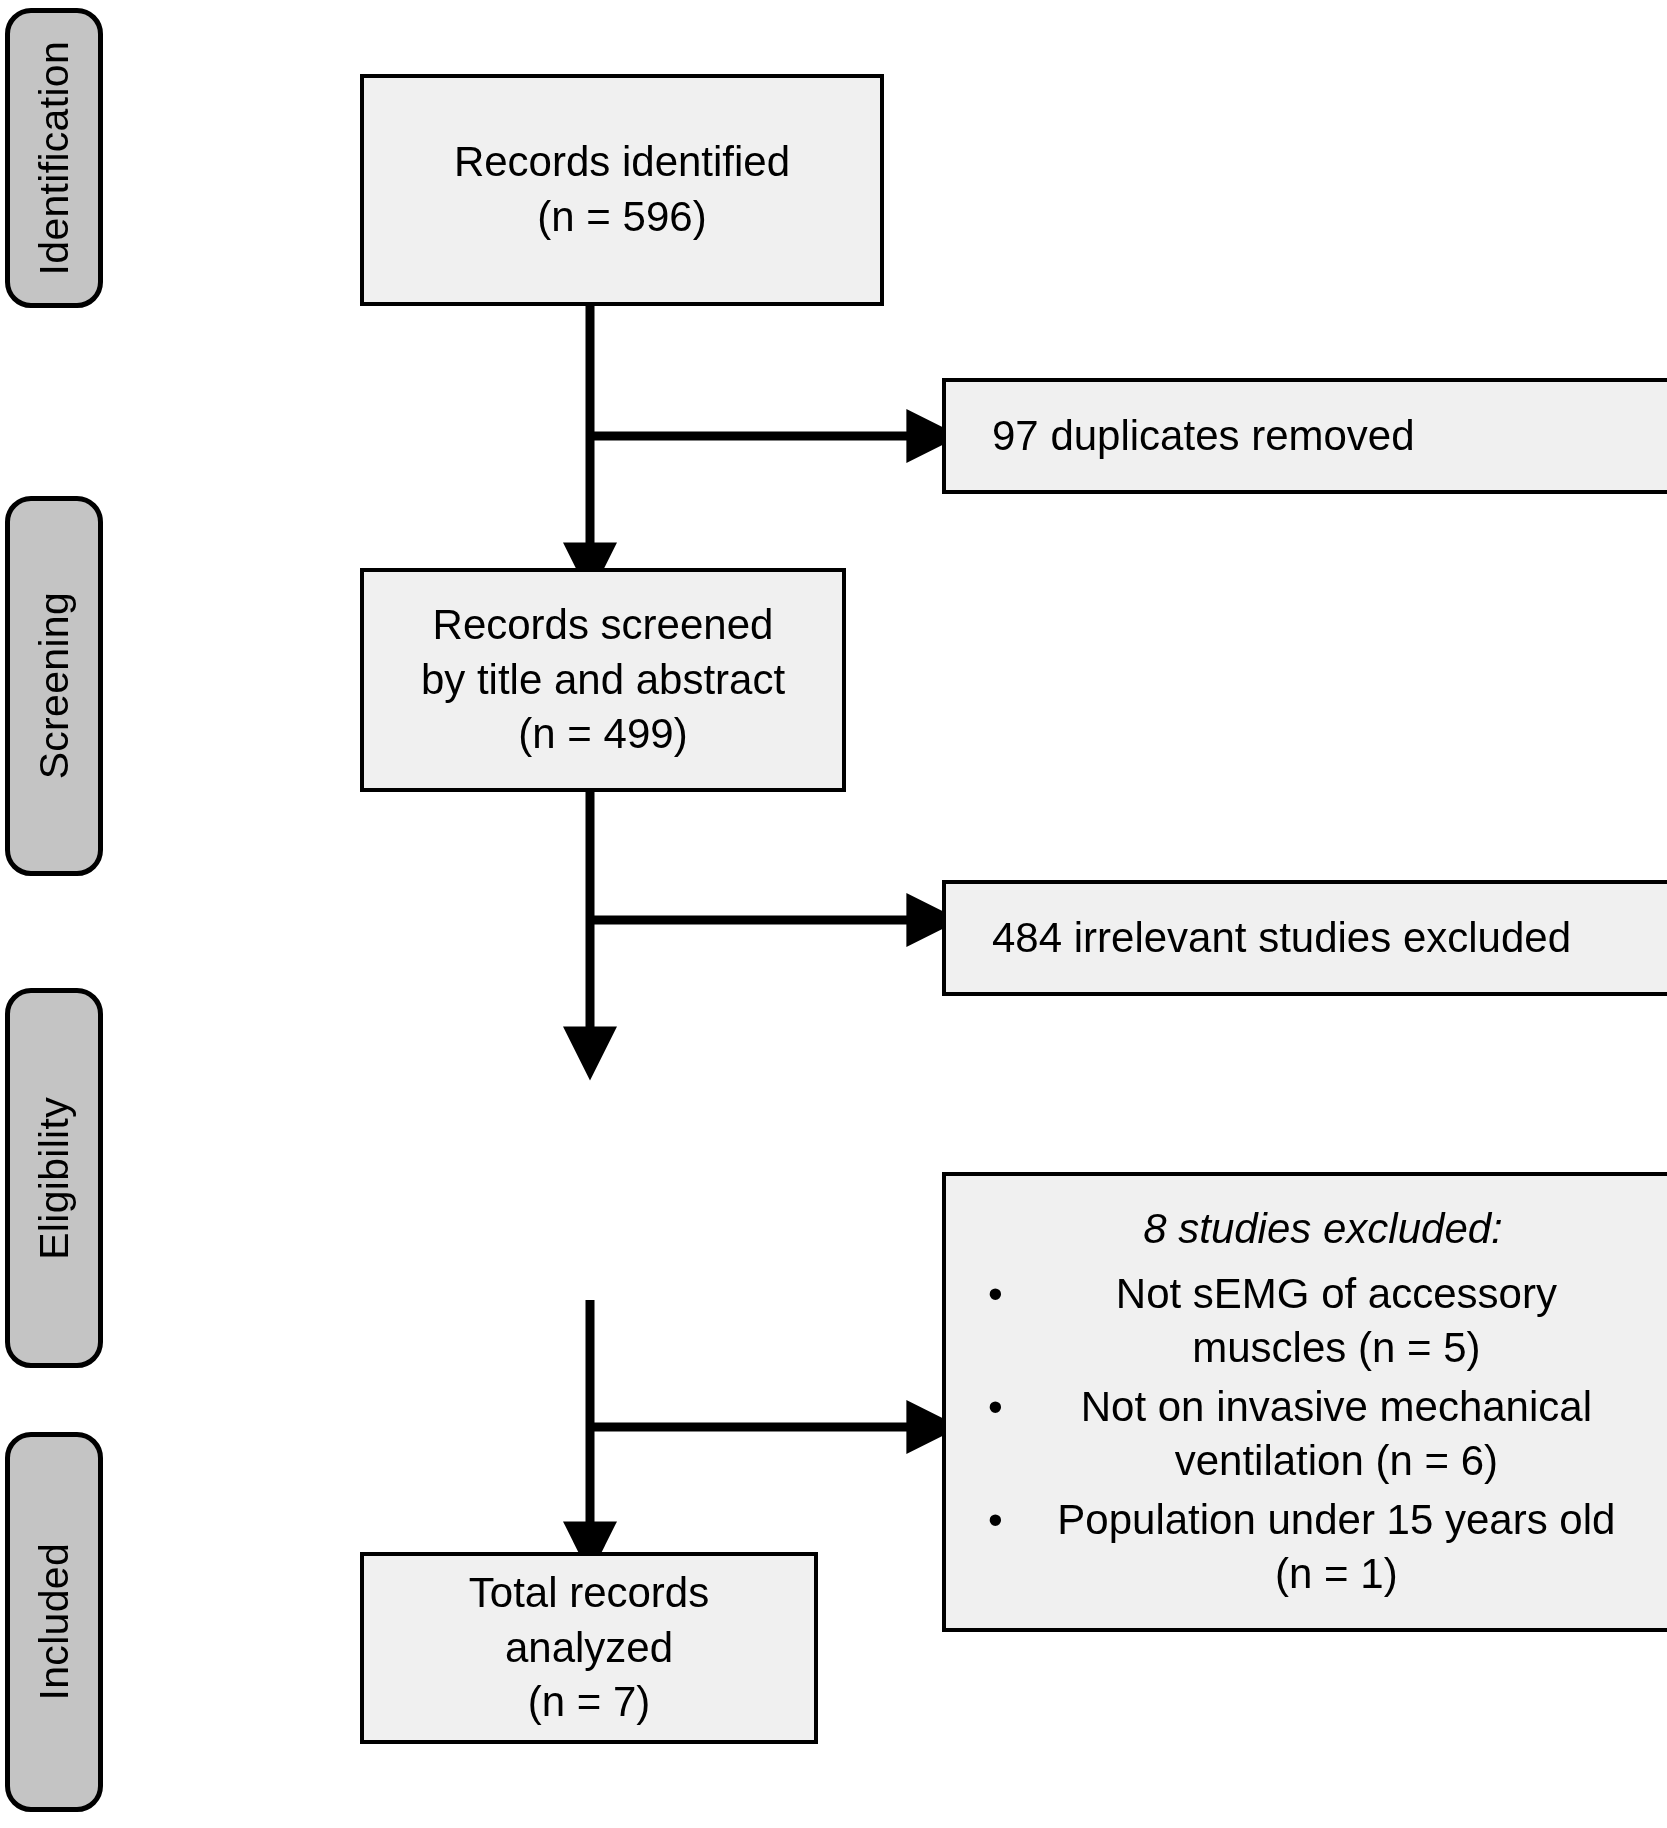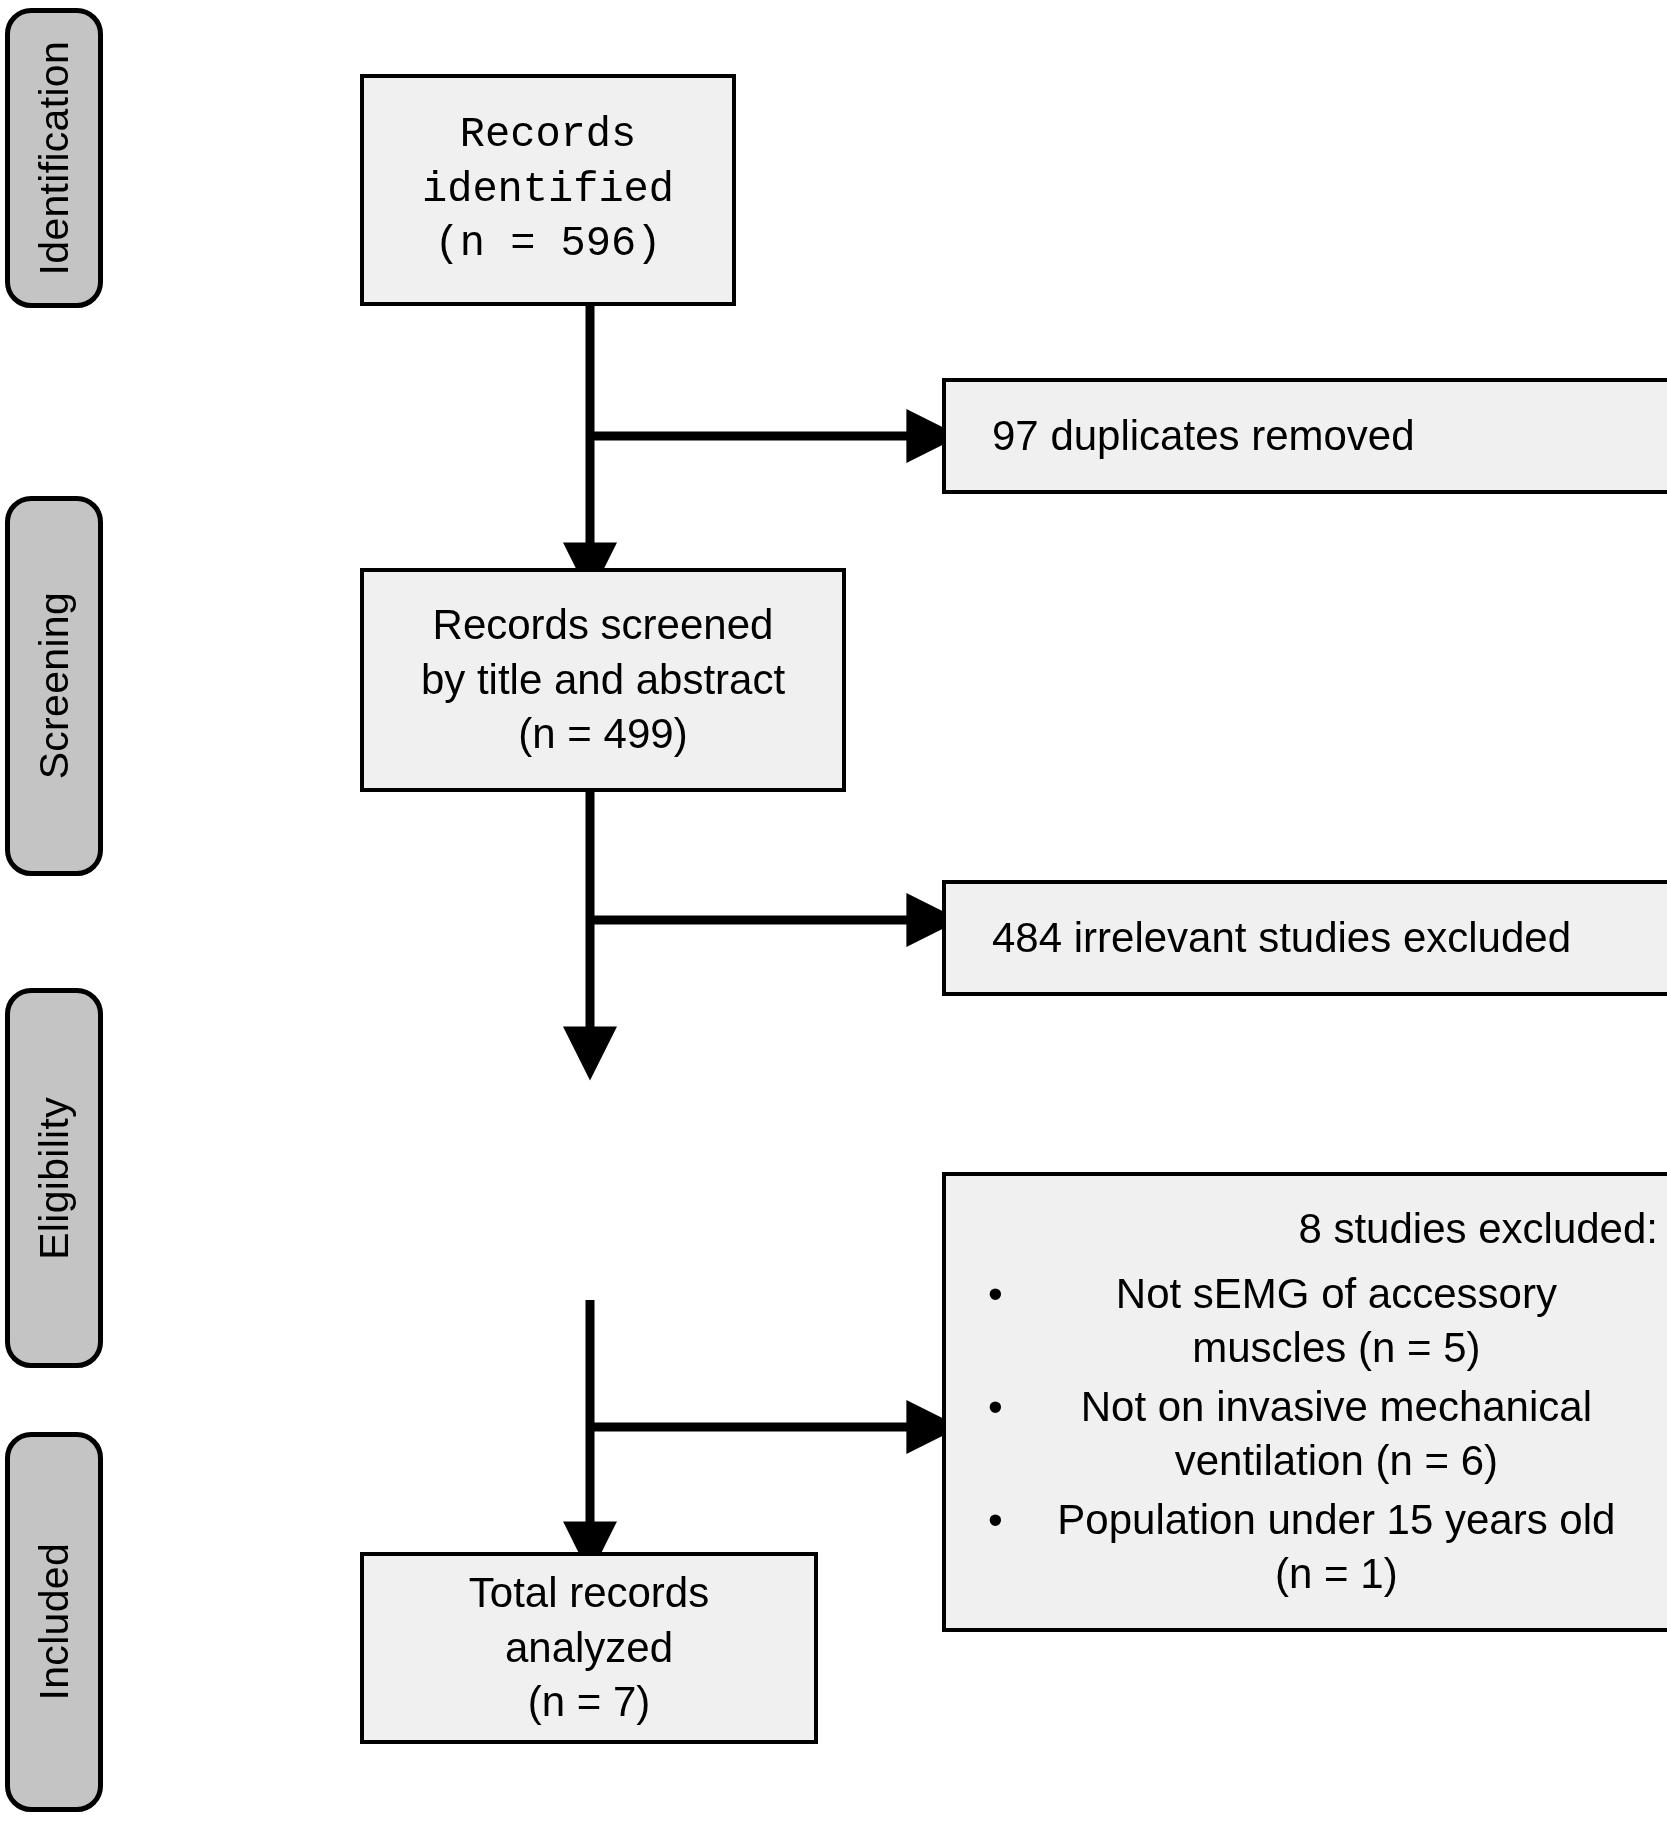--- a/index.html
+++ b/index.html
@@ -75,22 +75,23 @@
 
   
   .excl-list {
     width: 100%;
     box-sizing: border-box;
     padding: 0 22px 0 42px;
     font-size: 42px;
     line-height: 1.30;
   }
   .excl-heading {
-    text-align: right;
+    text-align: center;
     margin-bottom: 10px;
+    font-style: italic;
   }
   .excl-item {
     display: flex;
     text-align: left;
     margin-top: 4px;
   }
   .excl-bullet {
     flex: 0 0 auto;
     margin-right: 12px;
   }
@@ -134,21 +135,21 @@
   </div>
 
   <div class="stage-band" style="left:5px; top:988px; width:98px; height:380px;">
     <span class="stage-band-label">Eligibility</span>
   </div>
 
   <div class="stage-band" style="left:5px; top:1432px; width:98px; height:380px;">
     <span class="stage-band-label">Included</span>
   </div>
 
-  <div class="flow-box" style="left:360px; top:74px; width:376px; height:232px;font-family:Liberation Mono, monospace;">
+  <div class="flow-box" style="left:360px; top:74px; width:524px; height:232px;">
     <span class="box-text">Records identified
 (n = 596)</span>
   </div>
 
   <div class="flow-box" style="left:360px; top:568px; width:486px; height:224px;">
     <span class="box-text">Records screened
 by title and abstract
 (n = 499)</span>
   </div>
 

